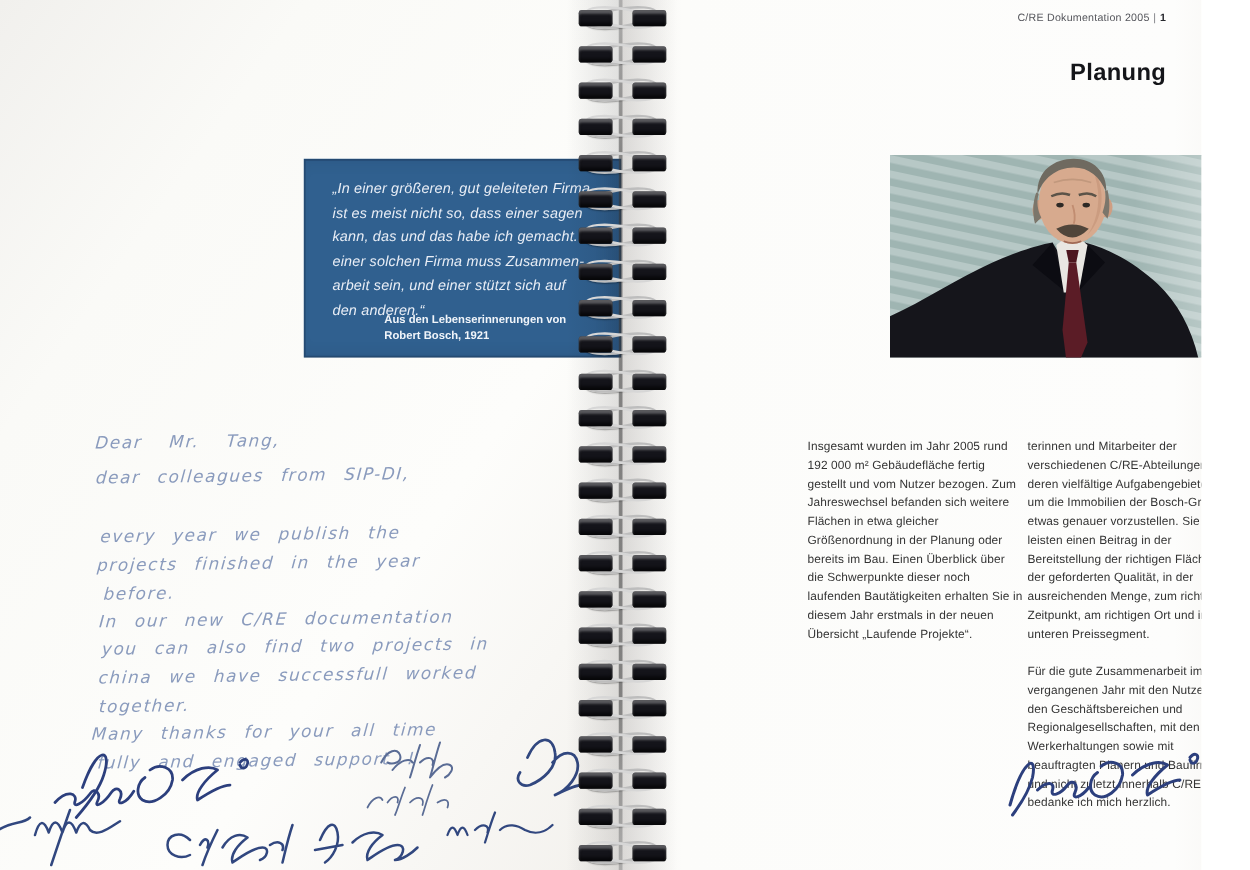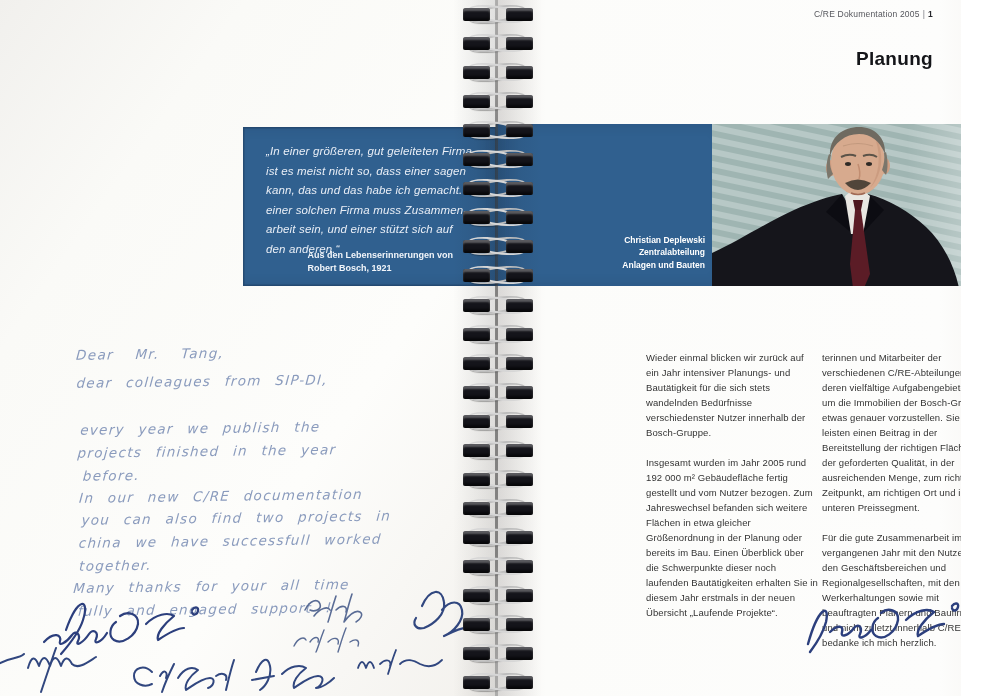--- a/index.html
+++ b/index.html
@@ -138,25 +138,20 @@
     <p class="quote">„In einer größeren, gut geleiteten Firma
 ist es meist nicht so, dass einer sagen
 kann, das und das habe ich gemacht. In
 einer solchen Firma muss Zusammen-
 arbeit sein, und einer stützt sich auf
 den anderen.“</p>
     <p class="attribution">Aus den Lebenserinnerungen von
 Robert Bosch, 1921</p>
   </div>
 
-  <div class="quote-panel-right">
-    <p class="caption">Christian Deplewski
-Zentralabteilung
-Anlagen und Bauten</p>
-  </div>
 
   <div class="photo">
     <svg viewBox="0 0 260 162" preserveAspectRatio="none">
       <defs>
         <pattern id="ph-stripes" patternUnits="userSpaceOnUse" width="18" height="12" patternTransform="rotate(12)">
           <rect width="18" height="12" fill="#b7c8c6"></rect>
           <rect y="6" width="18" height="6" fill="#9fb5b2"></rect>
         </pattern>
         <linearGradient id="ph-light" x1="0" y1="0" x2="1" y2="0">
           <stop offset="0.75" stop-color="#ffffff" stop-opacity="0"></stop>
@@ -215,21 +210,20 @@
     <path stroke="#5a6c95" stroke-width="1.4" d="M294,68 C298,60 304,58 306,62 M310,64 C314,58 320,58 318,64 M324,52 C320,62 318,70 316,74 M328,64 C334,58 340,60 338,66 M346,50 C342,60 340,68 338,74 M350,64 C356,60 360,62 358,68"></path>
     <path stroke="#31477f" stroke-width="1.8" d="M358,90 Q362,78 366,90 Q370,78 374,90 M380,86 C386,80 392,82 390,88 M396,72 C392,82 390,90 388,96 M400,86 C406,80 414,82 420,86 C428,90 436,88 442,82"></path>
     <path stroke="#31477f" stroke-width="2.2" d="M422,28 C430,10 442,10 444,24 C446,36 434,46 424,50 C416,52 412,46 416,40 M442,32 C450,22 460,22 462,32 C464,42 454,54 444,58 C452,54 464,48 470,50"></path>
   </svg>
 
   <svg class="sig-right" viewBox="0 0 190 82">
     <path fill="none" stroke="#2c3f7d" stroke-width="2.4" d="M18,64 C28,28 40,22 36,42 C33,54 26,64 20,72 M40,52 C48,44 54,46 52,52 C50,58 58,56 64,48 C68,43 73,47 70,54 C67,60 75,58 81,50 M88,38 C82,42 80,52 86,56 C94,61 106,52 108,40 C109,30 98,27 91,33 M116,40 C126,30 138,28 144,32 C134,40 126,50 128,56 C134,52 146,44 154,44 M162,26 C165,22 169,23 168,27 C167,31 163,32 162,28"></path>
   </svg>
 
   <div class="col col1">
-    <p>Wieder einmal blicken wir zurück auf ein Jahr intensiver Planungs- und Bautätigkeit für die sich stets wandelnden Bedürfnisse verschiedenster Nutzer innerhalb der Bosch-Gruppe.</p>
     <p>Insgesamt wurden im Jahr 2005 rund 192 000 m² Gebäudefläche fertig gestellt und vom Nutzer bezogen. Zum Jahreswechsel befanden sich weitere Flächen in etwa gleicher Größenordnung in der Planung oder bereits im Bau. Einen Überblick über die Schwerpunkte dieser noch laufenden Bautätigkeiten erhalten Sie in diesem Jahr erstmals in der neuen Übersicht „Laufende Projekte“.</p>
   </div>
   <div class="col col2">
     <p>terinnen und Mitarbeiter der verschiedenen C/RE-Abteilungen und deren vielfältige Aufgabengebiete rund um die Immobilien der Bosch-Gruppe etwas genauer vorzustellen. Sie alle leisten einen Beitrag in der Bereitstellung der richtigen Flächen in der geforderten Qualität, in der ausreichenden Menge, zum richtigen Zeitpunkt, am richtigen Ort und im unteren Preissegment.</p>
     <p>Für die gute Zusammenarbeit im vergangenen Jahr mit den Nutzern aus den Geschäftsbereichen und Regionalgesellschaften, mit den Werkerhaltungen sowie mit beauftragten Planern und Baufirmen und nicht zuletzt innerhalb C/RE bedanke ich mich herzlich.</p>
   </div>
 
   <div class="gutter-l"></div>
   <div class="gutter-r"></div>
   <div class="spine"></div>

